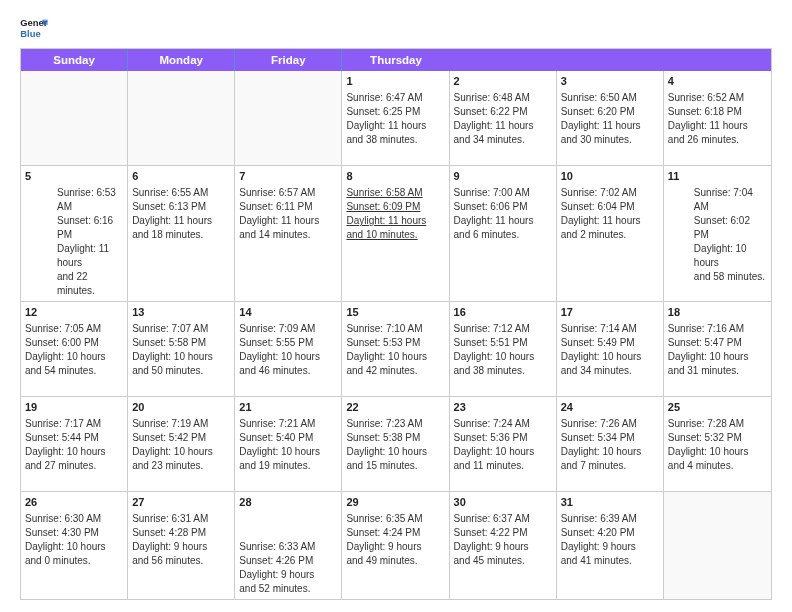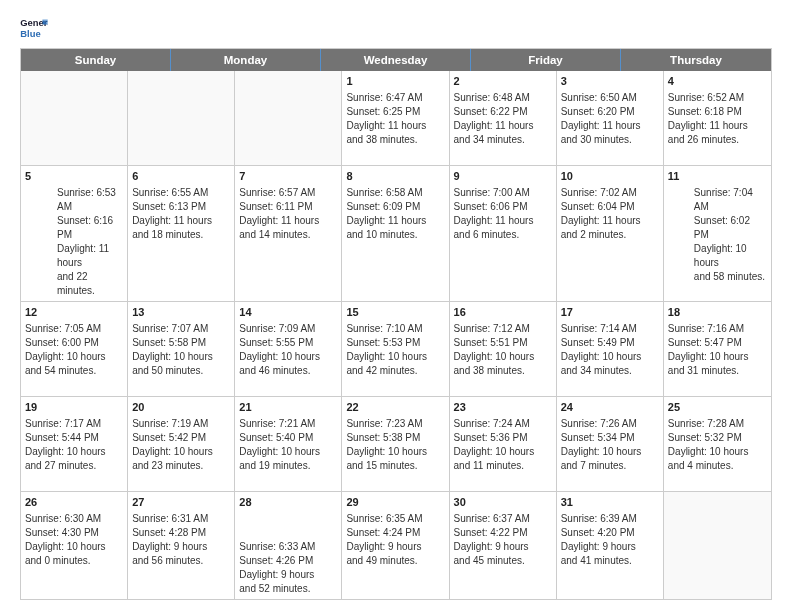--- a/index.html
+++ b/index.html
@@ -47,22 +47,22 @@
       margin-top: 2px;
     }
     .calendar {
       flex: 1;
       display: flex;
       flex-direction: column;
       border: 1px solid #ccc;
     }
     .cal-header {
       display: grid;
-      grid-template-columns: repeat(5, 1fr);
-      background: #737373;
+      grid-template-columns: repeat(7, 1fr);
+      background: #8b5cf6;
     }
     .cal-header-cell {
       color: #fff;
       font-size: 11.5px;
       font-weight: bold;
       text-align: center;
       padding: 5px 2px;
       border-right: 1px solid #5590cc;
     }
     .cal-header-cell:last-child { border-right: none; }
@@ -117,21 +117,20 @@
     <div class="title-block">
       <div class="month-title"></div>
       <div class="location"></div>
     </div>
   </div>
 
   <div class="calendar">
     <div class="cal-header">
     <div class="cal-header-cell">Sunday</div>
         <div class="cal-header-cell">Monday</div>
-        <div class="cal-header-cell">Wednesday</div>
         <div class="cal-header-cell">Friday</div>
         <div class="cal-header-cell">Thursday</div>
       </div>
     <div class="cal-body">
     <div class="cal-row">
           <div class="cal-cell empty"></div>
           <div class="cal-cell empty"></div>
           <div class="cal-cell empty"></div>
           <div class="cal-cell">
             <div class="day-num">1</div>
@@ -179,21 +178,21 @@
           </div>
           <div class="cal-cell">
             <div class="day-num">7</div>
             <div class="day-info" style="white-space: pre-line;">Sunrise: 6:57 AM
 Sunset: 6:11 PM
 Daylight: 11 hours
 and 14 minutes.</div>
           </div>
           <div class="cal-cell">
             <div class="day-num">8</div>
-            <div class="day-info" style="white-space: pre-line;">Sunrise: 6:58 AM
+            <div class="day-info" style="white-space: pre-line; text-decoration: underline;">Sunrise: 6:58 AM
 Sunset: 6:09 PM
 Daylight: 11 hours
 and 10 minutes.</div>
           </div>
           <div class="cal-cell">
             <div class="day-num">9</div>
             <div class="day-info" style="white-space: pre-line;">Sunrise: 7:00 AM
 Sunset: 6:06 PM
 Daylight: 11 hours
 and 6 minutes.</div>

